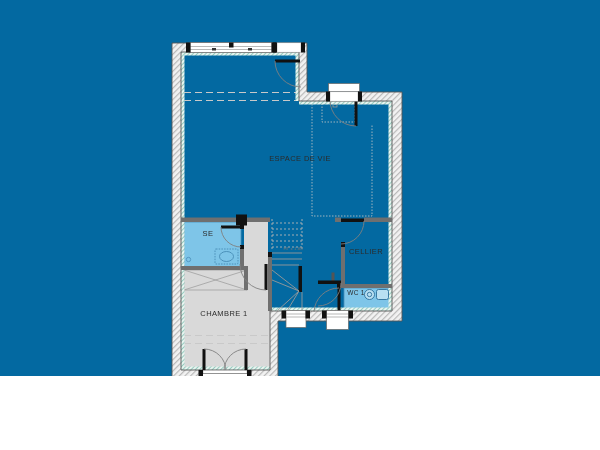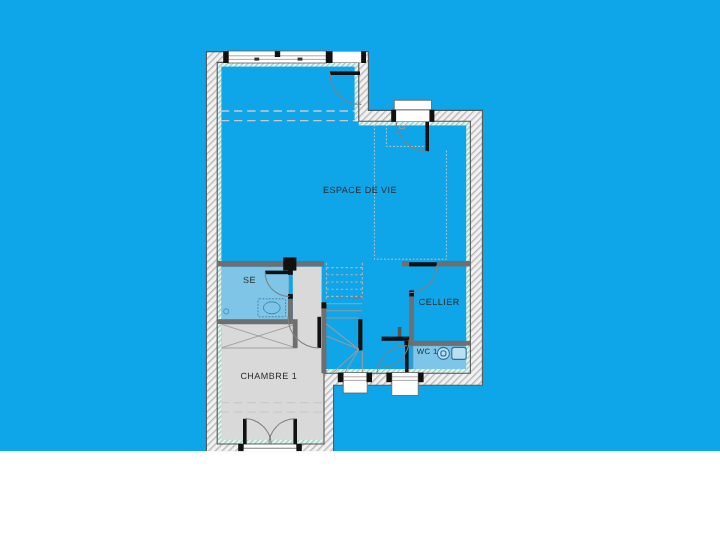--- a/index.html
+++ b/index.html
@@ -1,16 +1,16 @@
 <!DOCTYPE html>
 <html><head>
 <meta charset="utf-8">
 <style>
   html,body{margin:0;padding:0;background:#ffffff;}
-  .page{position:relative;width:600px;height:376px;background:#0ea5e9;overflow:hidden;
+  .page{position:relative;width:600px;height:376px;background:#0369a1;overflow:hidden;
         font-family:"Liberation Sans", sans-serif;}
   svg{position:absolute;left:0;top:0;}
   text{font-family:"Liberation Sans", sans-serif;fill:#2b2b2b;}
   .room-label{font-size:7.5px;letter-spacing:.4px;}
   .room-label-sm{font-size:6.5px;letter-spacing:.3px;}
   .note-label{font-size:4.4px;fill:#777;}
 </style>
 </head>
 <body>
 

